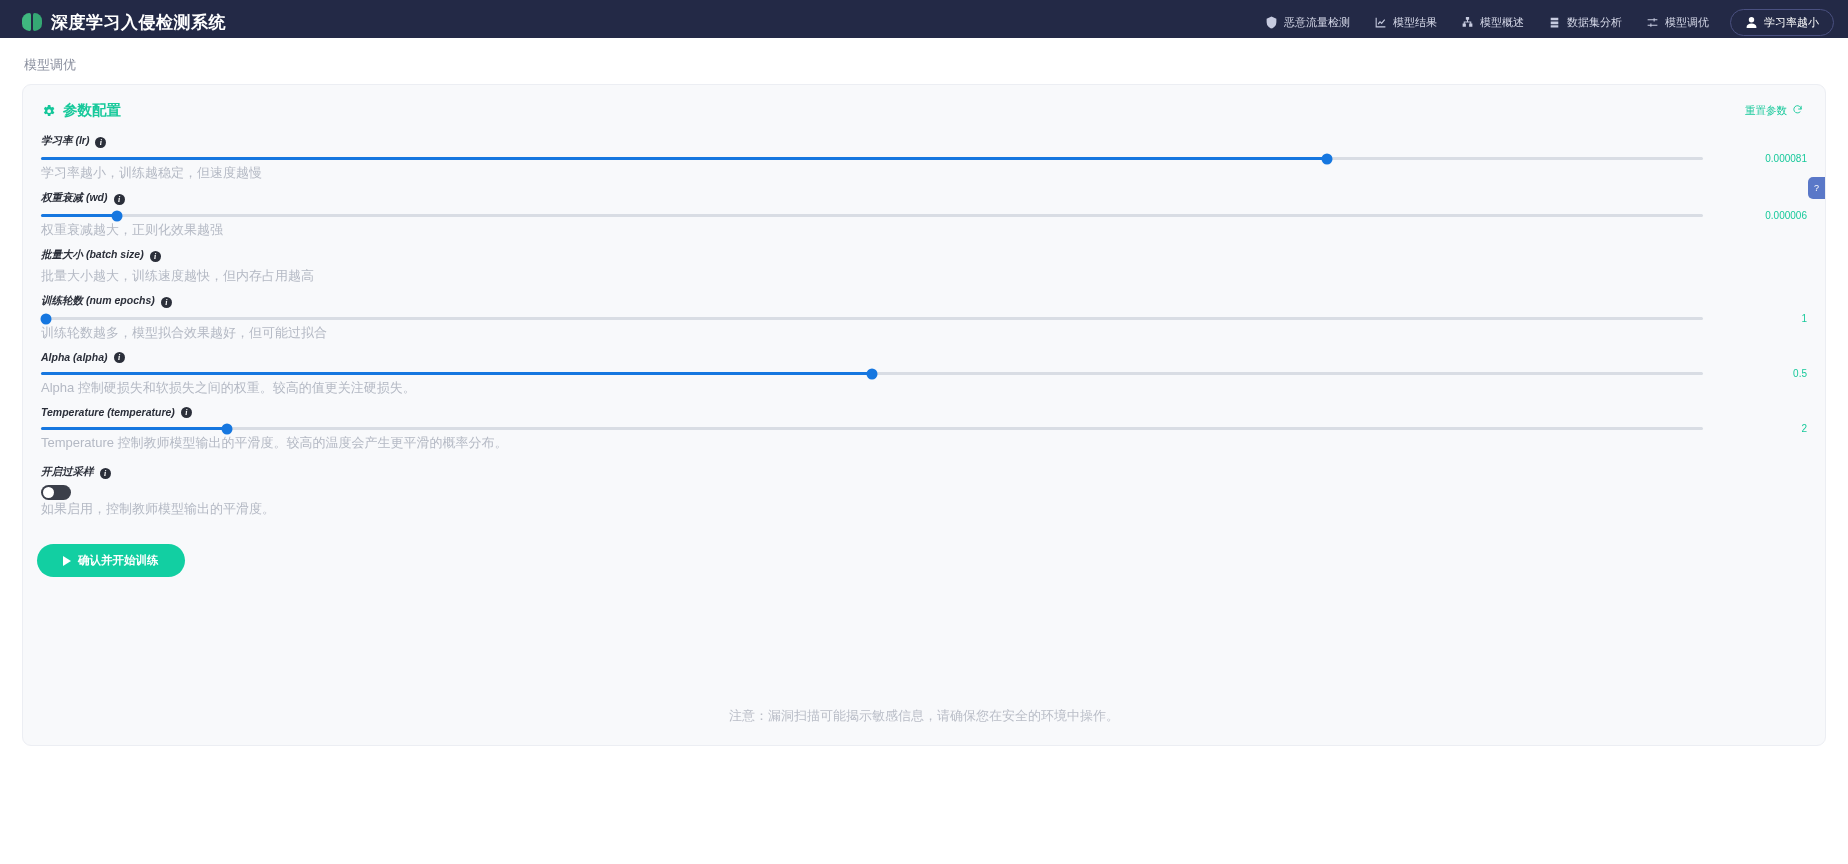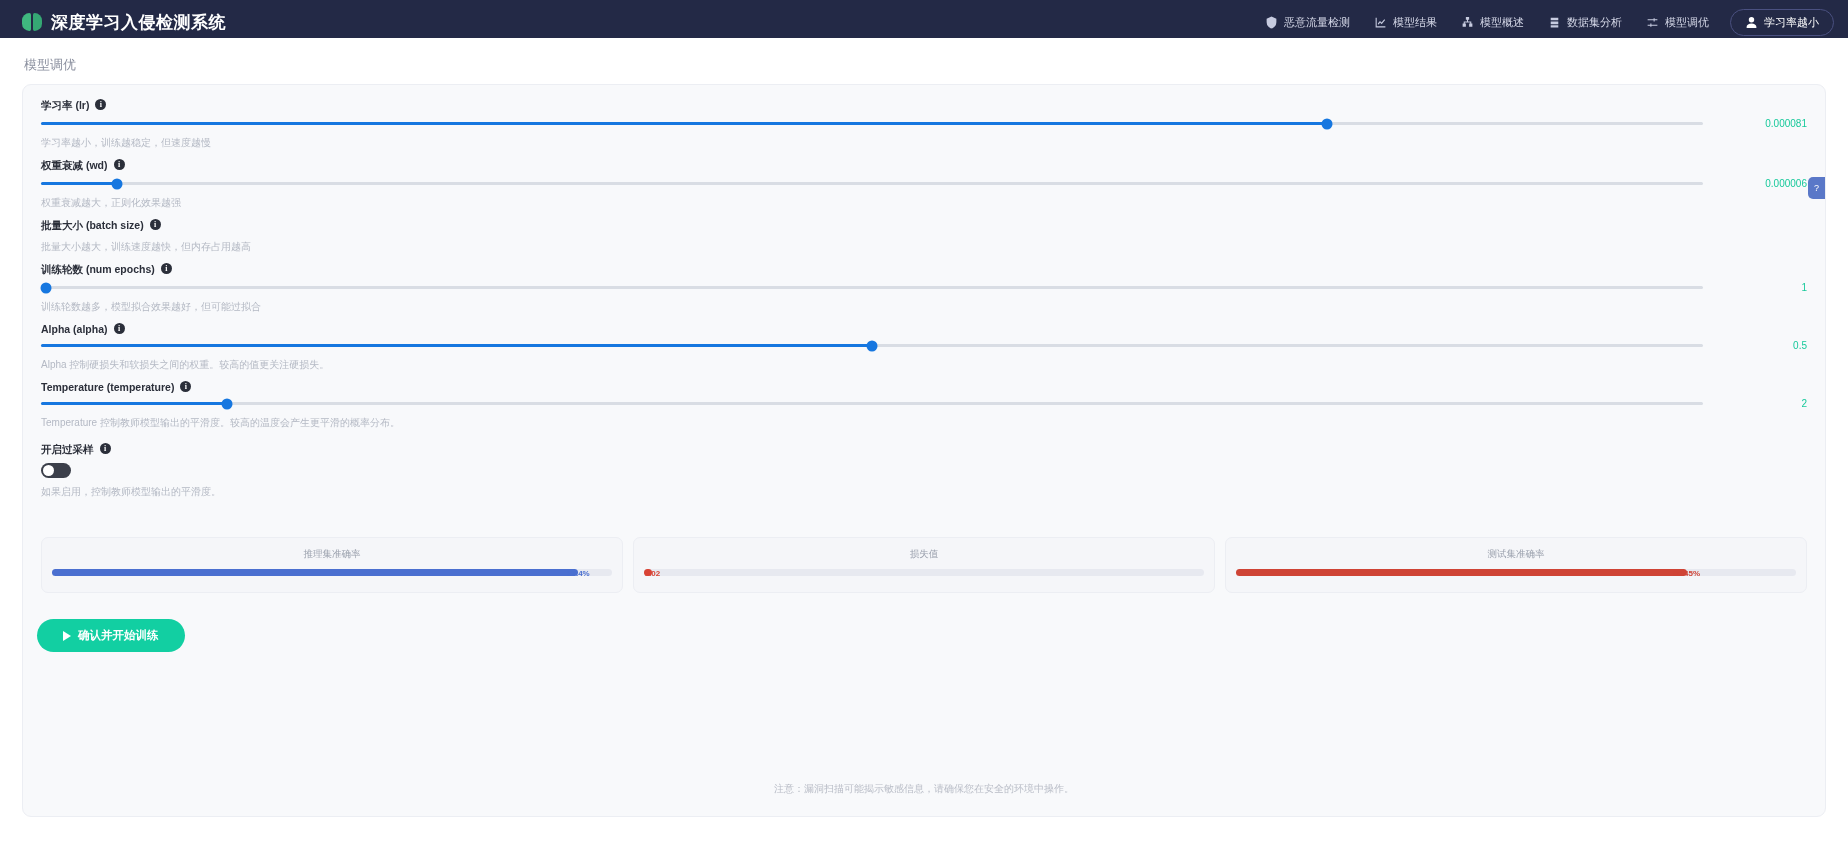--- a/index.html
+++ b/index.html
@@ -61,41 +61,41 @@
   .card-title { color: #18c99b; font-size: 14.5px; font-weight: bold; }
   .reset-btn {
     margin-left: auto; display: flex; align-items: center; gap: 5px;
     color: #18c99b; font-size: 10.5px; cursor: pointer; padding: 2px 4px;
   }
   .reset-btn svg { width: 11px; height: 11px; fill: none; stroke: #18c99b; stroke-width: 2; }
 
   
   .params { padding: 0 4px; }
   .prow { margin-bottom: 9px; }
-  .plabel { display: flex; align-items: flex-start; gap: 6px; margin-bottom: 5px; }
+  .plabel { display: flex; align-items: flex-end; gap: 6px; margin-bottom: 5px; font-style: italic; }
   .plabel-text { font-size: 10.5px; color: #2b2f3a; font-weight: bold; }
   .info-ico {
     width: 11px; height: 11px; border-radius: 50%; background: #2b2f3a;
     color: #fff; font-size: 8px; line-height: 11px; text-align: center;
     font-weight: bold; font-family: "Liberation Serif", serif; cursor: pointer; flex: none;
   }
   .slider-line { display: flex; align-items: center; gap: 0; }
   .track {
     position: relative; height: 3px; background: #d9dde4; border-radius: 3px;
     flex: 1; cursor: pointer;
   }
   .track .fill { position: absolute; left: 0; top: 0; bottom: 0; background: #1677e0; border-radius: 3px; }
   .track .knob {
     position: absolute; top: 50%; width: 11px; height: 11px; border-radius: 50%;
     background: #1677e0; transform: translate(-50%,-50%); cursor: grab;
   }
   .pvalue {
     width: 104px; text-align: right; font-size: 10px; color: #18c99b; flex: none;
   }
-  .phint { font-size: 10px; color: #b4b9c4; margin-top: 7px; }
+  .phint { font-size: 13px; color: #b4b9c4; }
 
   
   .toggle-row { margin-top: 13px; padding: 0 4px; }
   .switch {
     width: 30px; height: 15px; border-radius: 8px; background: #3b3f4a;
     position: relative; margin-top: 6px; cursor: pointer;
   }
   .switch .dot {
     position: absolute; top: 2px; left: 2px; width: 11px; height: 11px;
     border-radius: 50%; background: #ffffff;
@@ -124,21 +124,21 @@
   .submit-btn {
     background: #12cfa2; color: #ffffff; border: none; border-radius: 17px;
     font-size: 11.5px; font-weight: bold; padding: 9px 26px;
     display: flex; align-items: center; gap: 7px; cursor: pointer;
     font-family: "Liberation Sans", sans-serif;
   }
   .play-ico { width: 0; height: 0; border-left: 8px solid #fff;
               border-top: 5px solid transparent; border-bottom: 5px solid transparent; }
 
   .footer-note {
-    text-align: center; font-size: 10px; color: #b9bdc7; margin-top: 130px;
+    text-align: center; font-size: 13px; color: #b9bdc7; margin-top: 130px;
   }
 
   
   .help-bubble {
     position: absolute; right: 0px; top: 92px; width: 17px; height: 22px;
     background: #5a78c8; border-radius: 5px 0 0 5px;
     display: flex; align-items: center; justify-content: center;
     color: #fff; font-size: 9px; cursor: pointer;
   }
 </style>
@@ -213,20 +213,39 @@
   </div>
 </div>
 
 <div class="page">
   <div class="page-title">模型调优</div>
 
   <div class="card">
 
     <div class="help-bubble">?</div>
 
+    <div class="card-head">
+      <div class="card-head-left">
+        <span class="gear-ico">
+          <svg viewBox="0 0 24 24">
+              <path d="M19.4 13a7.8 7.8 0 0 0 0-2l2-1.6-2-3.4-2.4 1a7.6 7.6 0 0 0-1.7-1L15 3.2h-4l-.3 2.8a7.6 7.6 0 0 0-1.7 1l-2.4-1-2 3.4L6.6 11a7.8 7.8 0 0 0 0 2l-2 1.6 2 3.4 2.4-1c.5.4 1.1.8 1.7 1l.3 2.8h4l.3-2.8c.6-.2 1.2-.6 1.7-1l2.4 1 2-3.4-2-1.6zM13 16a3 3 0 1 1 0-6 3 3 0 0 1 0 6z"></path>
+            </svg>
+        </span>
+        <span class="card-title">参数配置</span>
+      </div>
+      <div class="reset-btn">
+        <span>重置参数</span>
+        <span>
+          <svg viewBox="0 0 24 24">
+              <path d="M20 11a8 8 0 1 0-2.3 6.3" stroke-linecap="round"></path>
+              <polyline points="20,4 20,11 13.5,11"></polyline>
+            </svg>
+        </span>
+      </div>
+    </div>
 
     <div class="params" id="params-root">
         <div class="prow">
           <div class="plabel">
             <span class="plabel-text">学习率 (lr)</span>
             <span class="info-ico">i</span>
           </div>
           <div class="slider-line">
             <div class="track">
               <div class="fill" style="width:77.4%"></div>
@@ -305,43 +324,20 @@
       <div class="plabel">
         <span class="plabel-text">开启过采样</span>
         <span class="info-ico">i</span>
       </div>
       <div class="switch">
           <div class="dot"></div>
         </div>
       <div class="phint">如果启用，控制教师模型输出的平滑度。</div>
     </div>
 
-    <div class="metrics" id="metrics-root">
-        <div class="metric">
-          <div class="metric-label">推理集准确率</div>
-          <div class="bar-wrap">
-            <div class="bar-fill" style="width:94%;background:#4a6fd0"></div>
-            <div class="bar-text" style="left:94%;color:#4a6fd0">87.4%</div>
-          </div>
-        </div>
-        <div class="metric">
-          <div class="metric-label">损失值</div>
-          <div class="bar-wrap">
-            <div class="bar-fill" style="width:1.5%;background:#d94436"></div>
-            <div class="bar-text" style="left:1.5%;color:#d94436">0.02</div>
-          </div>
-        </div>
-        <div class="metric">
-          <div class="metric-label">测试集准确率</div>
-          <div class="bar-wrap">
-            <div class="bar-fill" style="width:80.45%;background:#cf4436"></div>
-            <div class="bar-text" style="left:80.45%;color:#cf4436">80.45%</div>
-          </div>
-        </div>
-      </div>
 
     <div class="submit-wrap">
       <button class="submit-btn">
         <span class="play-ico"></span>
         <span>确认并开始训练</span>
       </button>
     </div>
 
     <div class="footer-note">注意：漏洞扫描可能揭示敏感信息，请确保您在安全的环境中操作。</div>
   </div>

